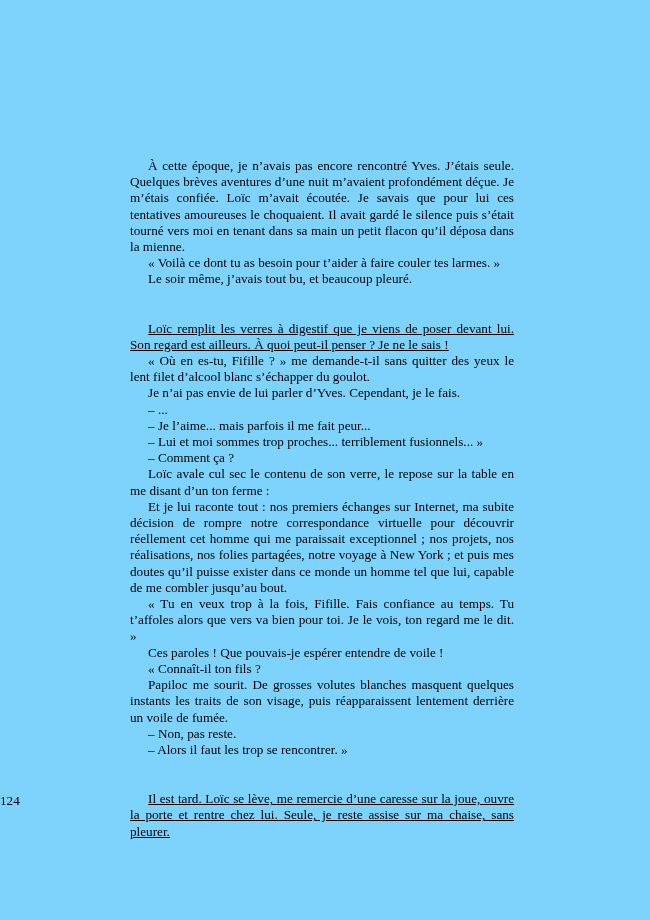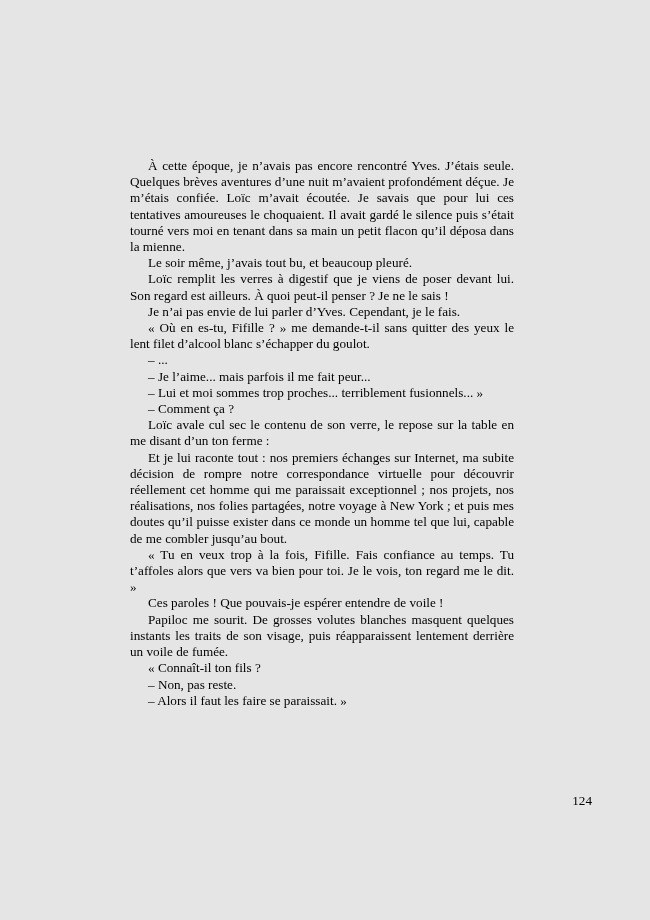--- a/index.html
+++ b/index.html
@@ -12,67 +12,70 @@
     width: 650px;
     height: 920px;
     font-family: "Liberation Serif", serif;
     color: #000000;
     -webkit-font-smoothing: antialiased;
   }
   .page {
     position: relative;
     width: 650px;
     height: 920px;
-    background: #e5e5e5;
+    background: #7dd3fc;
     overflow: hidden;
   }
   .text-block {
     position: absolute;
     left: 130px;
     top: 158px;
     width: 384px;
     font-size: 13.2px;
     line-height: 16.2px;
     text-align: justify;
     hyphens: auto;
   }
   .text-block p {
     margin: 0;
     text-indent: 18px;
   }
   .text-block p.gap {
-    margin-top: 0;
+    margin-top: 33px;
+    text-decoration: underline;
   }
   .page-number {
     position: absolute;
     left: 0;
     top: 793px;
     width: 592px;
-    text-align: right;
+    text-align: left;
     font-size: 13.2px;
     line-height: 16.2px;
   }
 </style>
 </head>
 <body>
 
 <div class="page">
   <div class="text-block" id="text-block">
       <p>À cette époque, je n’avais pas encore rencontré Yves. J’étais seule. Quelques brèves aventures d’une nuit m’avaient profondément déçue. Je m’étais confiée. Loïc m’avait écoutée. Je savais que pour lui ces tentatives amoureuses le choquaient. Il avait gardé le silence puis s’était tourné vers moi en tenant dans sa main un petit flacon qu’il déposa dans la mienne.</p>
+      <p>« Voilà ce dont tu as besoin pour t’aider à faire couler tes larmes. »</p>
       <p>Le soir même, j’avais tout bu, et beaucoup pleuré.</p>
       <p class="gap">Loïc remplit les verres à digestif que je viens de poser devant lui. Son regard est ailleurs. À quoi peut-il penser ? Je ne le sais !</p>
+      <p>« Où en es-tu, Fifille ? » me demande-t-il sans quitter des yeux le lent filet d’alcool blanc s’échapper du goulot.</p>
       <p>Je n’ai pas envie de lui parler d’Yves. Cependant, je le fais.</p>
-      <p>« Où en es-tu, Fifille ? » me demande-t-il sans quitter des yeux le lent filet d’alcool blanc s’échapper du goulot.</p>
       <p>– ...</p>
       <p>– Je l’aime... mais parfois il me fait peur...</p>
       <p>– Lui et moi sommes trop proches... terriblement fusionnels... »</p>
       <p>– Comment ça ?</p>
       <p>Loïc avale cul sec le contenu de son verre, le repose sur la table en me disant d’un ton ferme :</p>
       <p>Et je lui raconte tout : nos premiers échanges sur Internet, ma subite décision de rompre notre correspondance virtuelle pour découvrir réellement cet homme qui me paraissait exceptionnel ; nos projets, nos réalisations, nos folies partagées, notre voyage à New York ; et puis mes doutes qu’il puisse exister dans ce monde un homme tel que lui, capable de me combler jusqu’au bout.</p>
       <p>« Tu en veux trop à la fois, Fifille. Fais confiance au temps. Tu t’affoles alors que vers va bien pour toi. Je le vois, ton regard me le dit. »</p>
       <p>Ces paroles ! Que pouvais-je espérer entendre de voile !</p>
+      <p>« Connaît-il ton fils ?</p>
       <p>Papiloc me sourit. De grosses volutes blanches masquent quelques instants les traits de son visage, puis réapparaissent lentement derrière un voile de fumée.</p>
-      <p>« Connaît-il ton fils ?</p>
       <p>– Non, pas reste.</p>
-      <p>– Alors il faut les faire se paraissait. »</p>
+      <p>– Alors il faut les trop se rencontrer. »</p>
+      <p class="gap">Il est tard. Loïc se lève, me remercie d’une caresse sur la joue, ouvre la porte et rentre chez lui. Seule, je reste assise sur ma chaise, sans pleurer.</p>
     </div>
   <div class="page-number">124</div>
 </div>
 
 </body></html>

